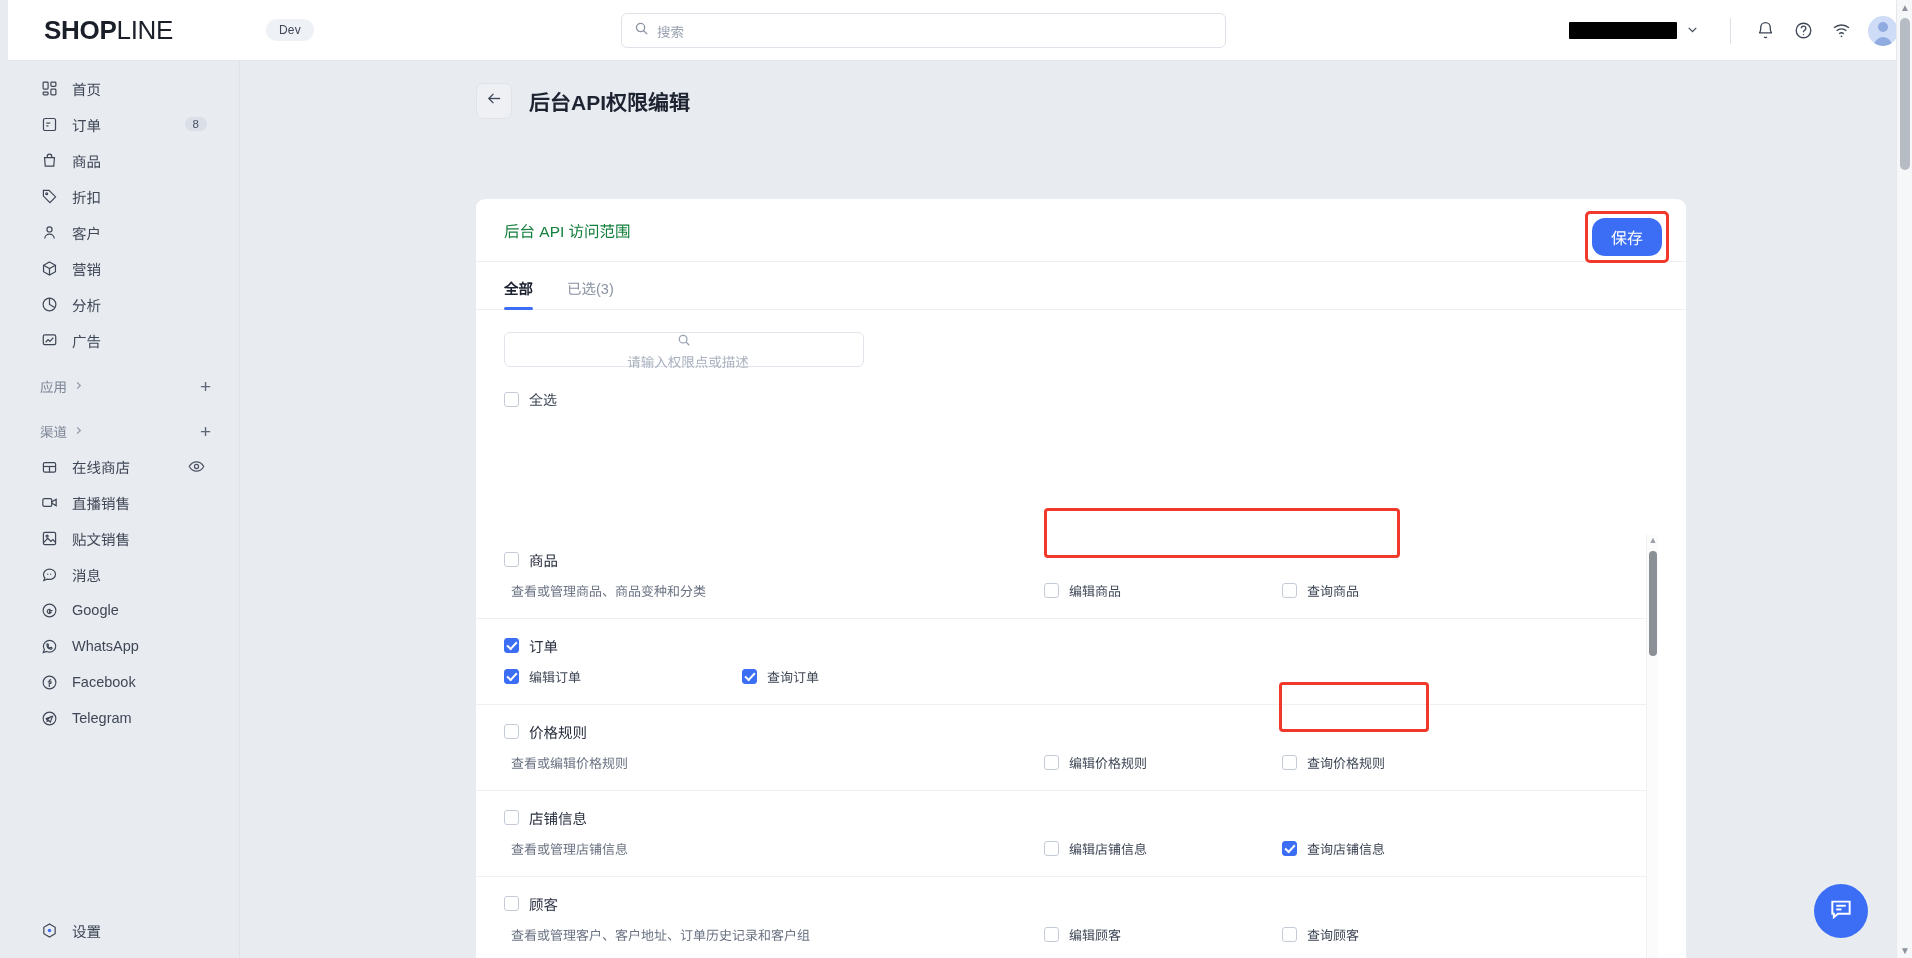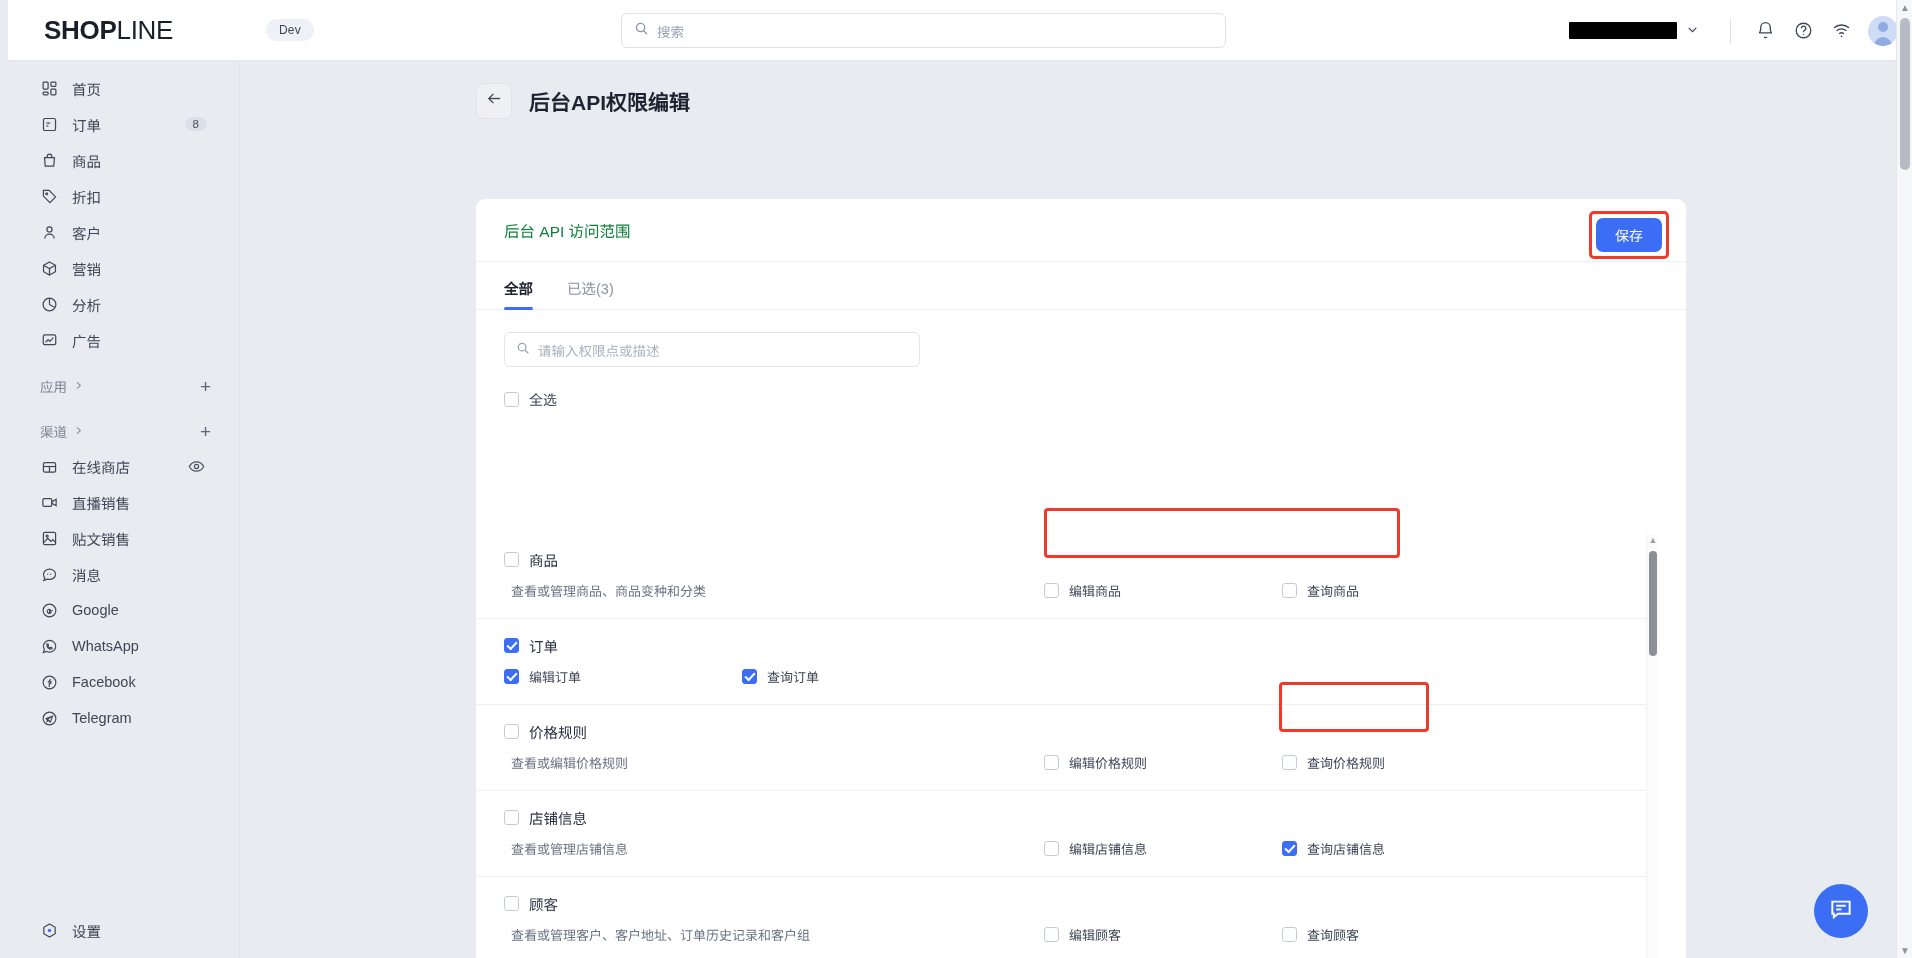--- a/index.html
+++ b/index.html
@@ -123,39 +123,39 @@
     display:flex; align-items:center; justify-content: space-between;
     padding: 0 26px 0 28px; position: relative;
   }
   #card-title { font-size: 15.5px; color: #15803d; }
   #save-highlight {
     position: absolute; right: 17px; top: 12px;
     border: 3px solid #f0392b; border-radius: 5px;
     padding: 4px;
   }
   #save-button {
-    background: #3b6ef5; color: #fff; font-size: 14px;
-    border-radius: 7px; padding: 7px 19px; border: none; text-align: center;
+    background: #3b6ef5; color: #fff; font-size: 16px;
+    border-radius: 13px; padding: 7px 19px; border: none; text-align: center;
   }
 
   #tabs {
     display:flex; gap: 34px; padding: 15px 28px 0 28px;
     border-bottom: 1px solid #eceff3; margin: 0 0 0 0;
   }
   .tab { padding-bottom: 11px; font-size: 14.5px; color: #8a92a1; position: relative; }
   .tab.active { color: #1d2330; font-weight: 700; text-align: center; }
   .tab.active::after {
     content:""; position:absolute; left:0; right:0; bottom:-1px; height:3px;
     background:#3b6ef5; border-radius: 2px;
   }
 
   #filter-search {
-    margin: 22px 0 0 28px; width: 416px; height: 35px;
+    margin: 22px 0 0 28px; width: 360px; height: 35px;
     border: 1px solid #e1e5eb; border-radius: 6px;
-    display:flex; align-items:center; padding: 0 11px; background:#fff;
+    display:flex; align-items:center; padding: 0 11px; background:#fff;flex-direction:column;
   }
   #filter-search .ph { color: #aab1bf; font-size: 13.5px; margin-left: 8px; }
 
   #selectall-row {
     display:flex; align-items:center; gap: 10px;
     padding: 22px 0 0 28px;
   }
   #selectall-row .lbl { font-size: 14px; color: #3f4756; }
 
   

